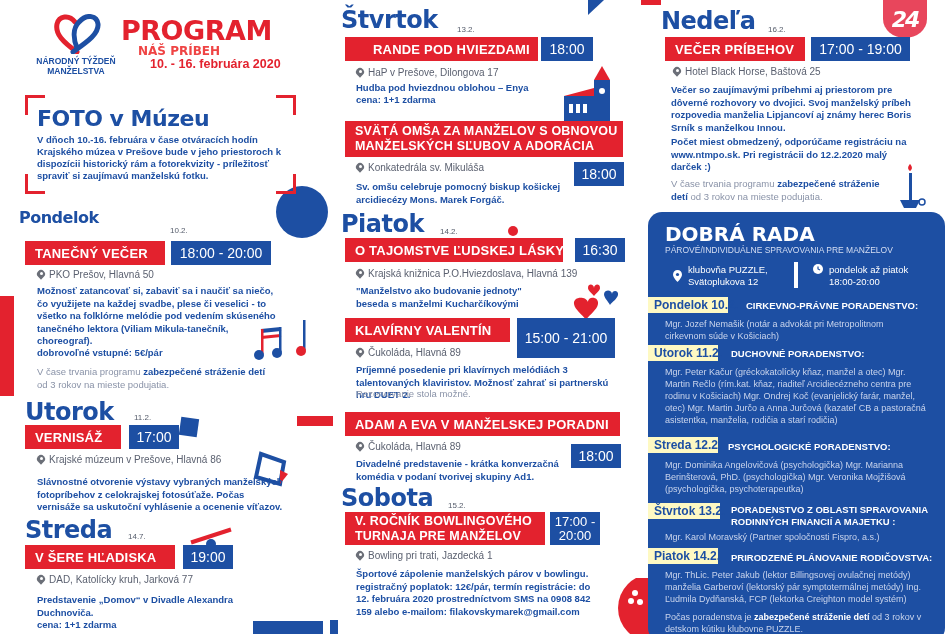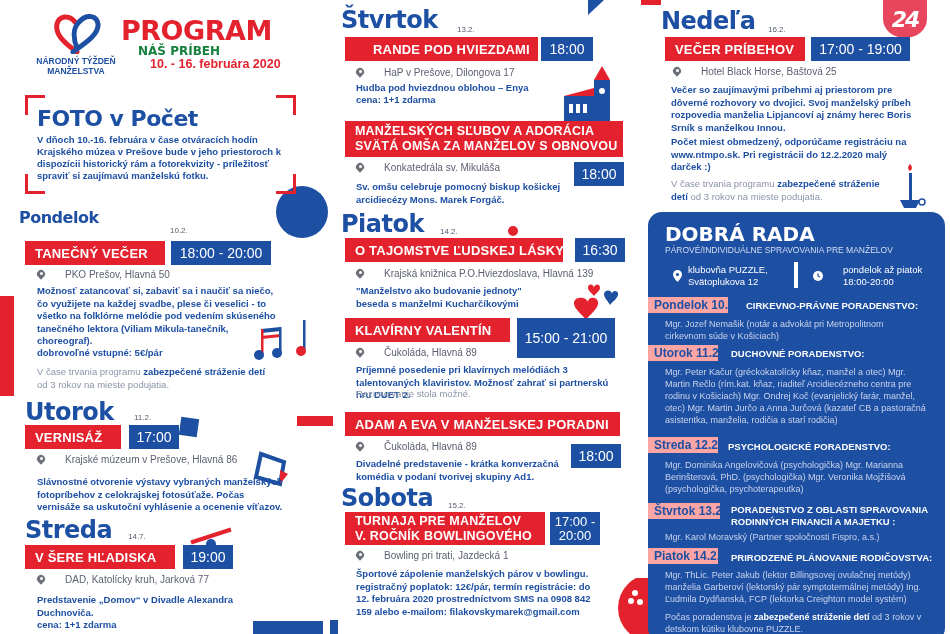--- a/index.html
+++ b/index.html
@@ -5,29 +5,29 @@
   * { box-sizing: border-box; margin: 0; padding: 0; }
   html, body { width: 950px; height: 634px; overflow: hidden; background: #ffffff; }
   body { position: relative; font-family: "Liberation Sans", "DejaVu Sans", sans-serif; color: #1d4fa3; }
   .abs { position: absolute; }
   .bg-red { background: #e3222e; }
   .bg-blue { background: #1d4fa3; }
   .day { font-family: "DejaVu Sans", sans-serif; font-weight: bold; color: #1d4fa3; letter-spacing: -0.5px; }
   .date-sm { font-size: 8px; color: #555c6b; font-weight: normal; }
   .ev-title { background: #e3222e; color: #fff; font-weight: bold; padding: 0 10px; white-space: nowrap; display: flex; align-items: center; letter-spacing: 0.2px; }
   .ev-time { background: #1d4fa3; color: #fff; padding: 0 8px; white-space: nowrap; display: flex; align-items: center; justify-content: center; }
-  .loc { font-size: 10px; color: #5b6170; display: flex; align-items: center; gap: 20px; white-space: nowrap; }
+  .loc { font-size: 10px; color: #5b6170; display: flex; align-items: center; gap: 4px; white-space: nowrap; }
   .pin { width: 8px; height: 10px; position: relative; display: inline-block; }
   .pin::before { content: ""; position: absolute; left: 0; top: 0; width: 8px; height: 8px; background: #6b6f78; border-radius: 50% 50% 50% 0; transform: rotate(-45deg); }
   .pin::after { content: ""; position: absolute; left: 2.5px; top: 2.5px; width: 3px; height: 3px; background: #fff; border-radius: 50%; }
   .desc { font-size: 9.5px; line-height: 12.5px; font-weight: bold; color: #1d4fa3; }
   .note { font-size: 9.5px; line-height: 12.5px; color: #8a93a8; }
   .note b { color: #1d4fa3; }
   .rada { background: #1d4fa3; border-radius: 14px; color: #fff; }
-  .rada-day { background: #fca5a5; color: #1d4fa3; font-weight: bold; font-size: 12px; padding: 1px 6px; white-space: nowrap; }
+  .rada-day { background: #fef9c3; color: #1d4fa3; font-weight: bold; font-size: 12px; padding: 1px 6px; white-space: nowrap; }
   .rada-topic { color: #fff; font-weight: bold; font-size: 9.5px; line-height: 12px; }
   .rada-names { color: #c9d4ec; font-size: 9px; line-height: 12px; }
 </style>
 </head>
 <body>
 
 <div class="abs bg-red" style="left:0;top:296px;width:14px;height:100px;"></div>
 <div class="abs bg-red" style="left:297px;top:416px;width:36px;height:10px;"></div>
 <div class="abs bg-blue" style="left:253px;top:621px;width:70px;height:13px;"></div>
 <div class="abs bg-blue" style="left:330px;top:620px;width:8px;height:14px;"></div>
@@ -100,24 +100,24 @@
 
 <svg class="abs" style="left:53px;top:14px;" width="50" height="40" viewBox="0 0 50 40">
   <path d="M24 38 C10 28 2 20 4 10 C6 2 16 0 22 8" fill="none" stroke="#e3222e" stroke-width="5" stroke-linecap="round"></path>
   <path d="M20 38 C34 28 46 20 45 10 C44 2 34 -1 26 8 C20 14 20 24 24 34" fill="none" stroke="#1d4fa3" stroke-width="5" stroke-linecap="round"></path>
 </svg>
 <div class="abs" style="left:36px;top:56px;width:80px;text-align:center;font-size:8.5px;font-weight:bold;line-height:10px;color:#1d4fa3;">
   <div>NÁRODNÝ TÝŽDEŇ</div>
   <div>MANŽELSTVA</div>
 </div>
 <div class="abs" style="left:121px;top:15px;font-family:'DejaVu Sans',sans-serif;font-weight:bold;font-size:27px;color:#e3222e;letter-spacing:-0.5px;">PROGRAM</div>
-<div class="abs" style="left:138px;top:44px;font-family:'DejaVu Sans',sans-serif;font-weight:bold;font-size:12px;color:#15803d;">NÁŠ PRÍBEH</div>
+<div class="abs" style="left:138px;top:44px;font-family:'DejaVu Sans',sans-serif;font-weight:bold;font-size:12px;color:#ef4444;">NÁŠ PRÍBEH</div>
 <div class="abs" style="left:150px;top:57px;font-weight:bold;font-size:12.5px;color:#e3222e;">10. - 16. februára 2020</div>
 
-<div class="abs" style="left:37px;top:106px;font-family:'DejaVu Sans',sans-serif;font-weight:bold;font-size:22px;color:#1d4fa3;letter-spacing:-0.5px;">FOTO v Počet</div>
+<div class="abs" style="left:37px;top:106px;font-family:'DejaVu Sans',sans-serif;font-weight:bold;font-size:22px;color:#1d4fa3;letter-spacing:-0.5px;">FOTO v Múzeu</div>
 <div class="abs desc" style="left:37px;top:134px;width:255px;font-size:9.5px;line-height:12px;">
   <span>V dňoch </span><span style="font-weight:900;">10.-16. februára</span><span> v čase otváracích hodín Krajského múzea v Prešove bude v jeho priestoroch k dispozícii historický rám a fotorekvizity - príležitosť spraviť si zaujímavú manželskú fotku.</span>
 </div>
 
 <div class="abs day" style="left:19px;top:208px;font-size:16px;">
   <span>Pondelok</span>
 </div>
 <div class="abs date-sm" style="left:170px;top:226px;">10.2.</div>
 <div class="abs ev-title" style="left:25px;top:241px;width:140px;height:24px;font-size:13px;">TANEČNÝ VEČER</div>
 <div class="abs ev-time" style="left:171px;top:241px;width:100px;height:24px;font-size:14px;">18:00 - 20:00</div>
@@ -157,22 +157,22 @@
 <div class="abs ev-title" style="left:345px;top:37px;width:193px;height:24px;font-size:13px;padding-left:28px;">RANDE POD HVIEZDAMI</div>
 <div class="abs ev-time" style="left:541px;top:37px;width:52px;height:24px;font-size:14px;">18:00</div>
 <div class="abs loc" style="left:356px;top:67px;">
   <span class="pin"></span>
   <span>HaP v Prešove, Dilongova 17</span>
 </div>
 <div class="abs desc" style="left:356px;top:82px;">Hudba pod hviezdnou oblohou – Enya</div>
 <div class="abs desc" style="left:356px;top:94px;">cena: 1+1 zdarma</div>
 
 <div class="abs ev-title" style="left:345px;top:121px;width:278px;height:36px;font-size:12.5px;flex-direction:column;align-items:flex-start;justify-content:center;line-height:15px;">
+  <span>SVÄTÁ OMŠA ZA MANŽELOV S OBNOVOU</span>
   <span>MANŽELSKÝCH SĽUBOV A ADORÁCIA</span>
-  <span>SVÄTÁ OMŠA ZA MANŽELOV S OBNOVOU</span>
 </div>
 <div class="abs ev-time" style="left:574px;top:162px;width:50px;height:24px;font-size:14px;">18:00</div>
 <div class="abs loc" style="left:356px;top:162px;">
   <span class="pin"></span>
   <span>Konkatedrála sv. Mikuláša</span>
 </div>
 <div class="abs desc" style="left:356px;top:181px;width:215px;">Sv. omšu celebruje pomocný biskup košickej arcidiecézy Mons. Marek Forgáč.</div>
 
 <div class="abs day" style="left:341px;top:210px;font-size:24px;">Piatok</div>
 <div class="abs date-sm" style="left:440px;top:227px;text-align:right;">14.2.</div>
@@ -197,22 +197,22 @@
 <div class="abs loc" style="left:356px;top:441px;">
   <span class="pin"></span>
   <span>Čukoláda, Hlavná 89</span>
 </div>
 <div class="abs ev-time" style="left:571px;top:444px;width:50px;height:24px;font-size:14px;">18:00</div>
 <div class="abs desc" style="left:356px;top:458px;width:210px;">Divadelné predstavenie - krátka konverzačná komédia v podaní tvorivej skupiny Ad1.</div>
 
 <div class="abs day" style="left:341px;top:484px;font-size:24px;">Sobota</div>
 <div class="abs date-sm" style="left:448px;top:501px;">15.2.</div>
 <div class="abs ev-title" style="left:345px;top:512px;width:200px;height:33px;font-size:12.5px;flex-direction:column;align-items:flex-start;justify-content:center;line-height:15px;">
+  <span>V. ROČNÍK BOWLINGOVÉHO</span>
   <span>TURNAJA PRE MANŽELOV</span>
-  <span>V. ROČNÍK BOWLINGOVÉHO</span>
 </div>
 <div class="abs ev-time" style="left:550px;top:512px;width:50px;height:33px;font-size:13px;flex-direction:column;line-height:14px;">
   <span>17:00 -</span>
   <span>20:00</span>
 </div>
 <div class="abs loc" style="left:356px;top:550px;">
   <span class="pin"></span>
   <span>Bowling pri trati, Jazdecká 1</span>
 </div>
 <div class="abs desc" style="left:356px;top:568px;width:250px;">Športové zápolenie manželských párov v bowlingu. registračný poplatok: 12€/pár, termín registrácie: do 12. februára 2020 prostredníctvom SMS na 0908 842 159 alebo e-mailom: filakovskymarek@gmail.com</div>
@@ -239,21 +239,21 @@
   <svg width="9" height="12" viewBox="0 0 9 12">
       <path d="M4.5 0 C7 0 9 2 9 4.5 C9 7.5 4.5 12 4.5 12 C4.5 12 0 7.5 0 4.5 C0 2 2 0 4.5 0 Z" fill="#fff"></path>
       <circle cx="4.5" cy="4.5" r="1.6" fill="#1d4fa3"></circle>
     </svg>
   <div>
     <div>klubovňa PUZZLE,</div>
     <div>Svätoplukova 12</div>
   </div>
 </div>
 <div class="abs" style="left:794px;top:262px;width:4px;height:26px;background:#fff;"></div>
-<div class="abs" style="left:813px;top:264px;display:flex;align-items:center;gap:20px;color:#fff;font-size:9.5px;line-height:12px;">
+<div class="abs" style="left:813px;top:264px;display:flex;align-items:flex-start;gap:6px;color:#fff;font-size:9.5px;line-height:12px;">
   <svg width="10" height="10" viewBox="0 0 10 10">
       <circle cx="5" cy="5" r="5" fill="#fff"></circle>
       <path d="M5 2.5 L5 5 L7 6" stroke="#1d4fa3" stroke-width="1.2" fill="none"></path>
     </svg>
   <div>
     <div>pondelok až piatok</div>
     <div>18:00-20:00</div>
   </div>
 </div>
 

